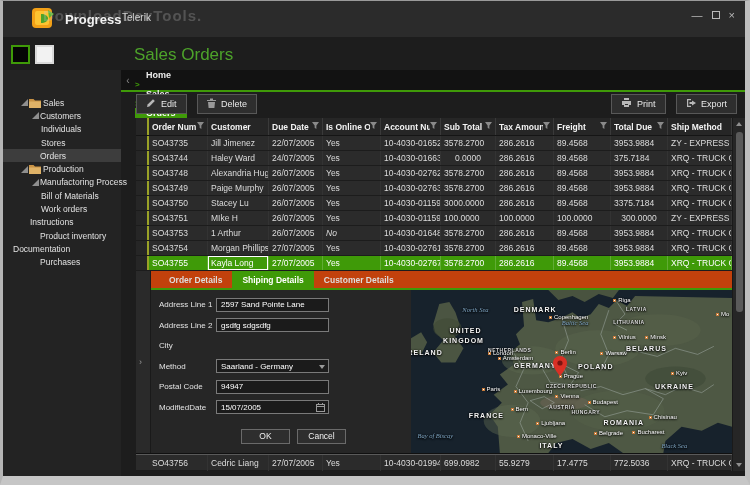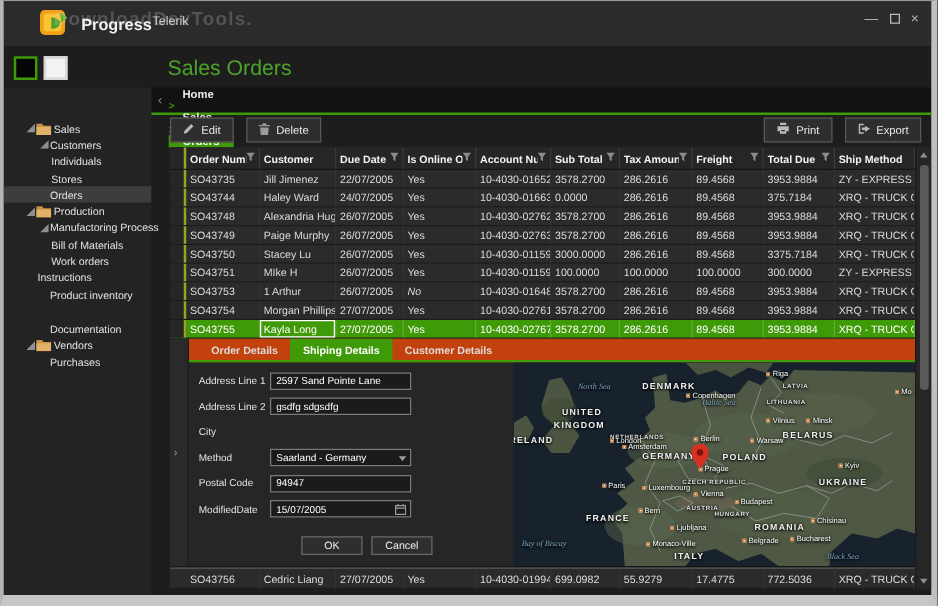--- a/index.html
+++ b/index.html
@@ -195,37 +195,23 @@
         <div class="titem" style="padding-left: 38px;">
           <span>Work orders</span>
         </div>
         <div class="titem" style="padding-left: 27px;">
           <span>Instructions</span>
         </div>
         <div class="titem" style="padding-left: 27px;">
           <span class="exp"></span>
           <span>Product inventory</span>
         </div>
-        <div class="titem" style="padding-left: 27px; margin-top: 14px;">
+        <div class="titem" style="">
           <span class="exp"></span>
           <span>Documentation</span>
-        </div>
-        <div class="titem" style="padding-left: 16px;">
-          <span class="exp">
-            <svg width="7" height="7" viewBox="0 0 7 7">
-              <path d="M7 0v7H0z" fill="#8f8f8f"></path>
-            </svg>
-          </span>
-          <span class="fold">
-            <svg width="12" height="10" viewBox="0 0 12 10">
-              <path d="M0 1h4.5L6 2.5h6V10H0z" fill="#c89245"></path>
-              <path d="M0 3.5h12V10H0z" fill="#dfb267"></path>
-            </svg>
-          </span>
-          <span>Vendors</span>
         </div>
         <div class="titem" style="padding-left: 27px;">
           <span class="exp"></span>
           <span>Purchases</span>
         </div>
       </div>
   </aside>
 
   <div class="toolbar">
     <button class="tbtn">
@@ -330,21 +316,21 @@
           <div class="cell" style="width: 57px;">3953.9884</div>
           <div class="cell" style="width: auto; flex: 1 1 0%;">ZY - EXPRESS</div>
         </div>
         <div class="grow">
           <div class="ind"></div>
           <div class="cell" style="width: 59px;">SO43744</div>
           <div class="cell" style="width: 61px;">Haley Ward</div>
           <div class="cell" style="width: 54px;">24/07/2005</div>
           <div class="cell" style="width: 58px;">Yes</div>
           <div class="cell" style="width: 60px;">10-4030-016631</div>
-          <div class="cell" style="width: 55px;">0.0000</div>
+          <div class="cell" style="width: 55px; text-align: center;">0.0000</div>
           <div class="cell" style="width: 58px;">286.2616</div>
           <div class="cell" style="width: 57px;">89.4568</div>
           <div class="cell" style="width: 57px;">375.7184</div>
           <div class="cell" style="width: auto; flex: 1 1 0%;">XRQ - TRUCK GROUND</div>
         </div>
         <div class="grow">
           <div class="ind"></div>
           <div class="cell" style="width: 59px;">SO43748</div>
           <div class="cell" style="width: 61px;">Alexandria Hughes</div>
           <div class="cell" style="width: 54px;">26/07/2005</div>
@@ -385,21 +371,21 @@
         <div class="grow">
           <div class="ind"></div>
           <div class="cell" style="width: 59px;">SO43751</div>
           <div class="cell" style="width: 61px;">MIke H</div>
           <div class="cell" style="width: 54px;">26/07/2005</div>
           <div class="cell" style="width: 58px;">Yes</div>
           <div class="cell" style="width: 60px;">10-4030-011592</div>
           <div class="cell" style="width: 55px;">100.0000</div>
           <div class="cell" style="width: 58px;">100.0000</div>
           <div class="cell" style="width: 57px;">100.0000</div>
-          <div class="cell" style="width: 57px;">300.0000</div>
+          <div class="cell" style="width: 57px; text-align: center;">300.0000</div>
           <div class="cell" style="width: auto; flex: 1 1 0%;">ZY - EXPRESS</div>
         </div>
         <div class="grow">
           <div class="ind"></div>
           <div class="cell" style="width: 59px;">SO43753</div>
           <div class="cell" style="width: 61px;">1 Arthur</div>
           <div class="cell" style="width: 54px;">26/07/2005</div>
           <div class="cell" style="width: 58px; font-style: italic;">No</div>
           <div class="cell" style="width: 60px;">10-4030-016482</div>
           <div class="cell" style="width: 55px;">3578.2700</div>

